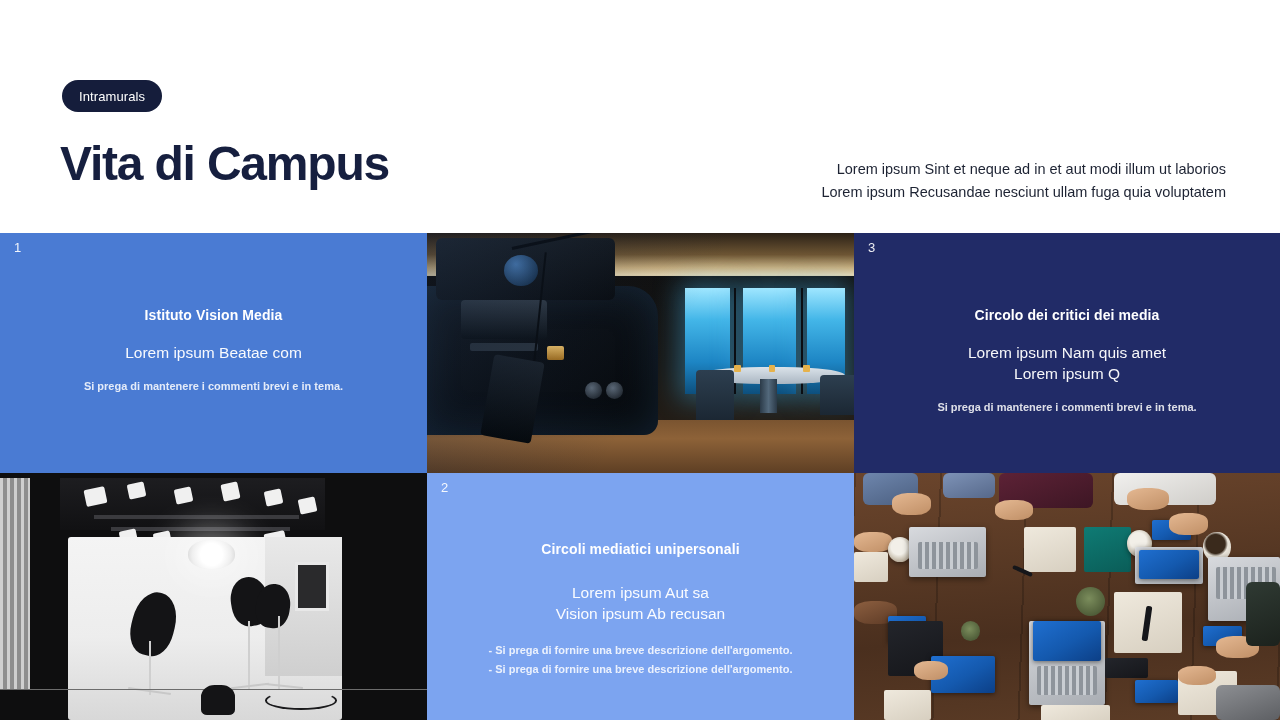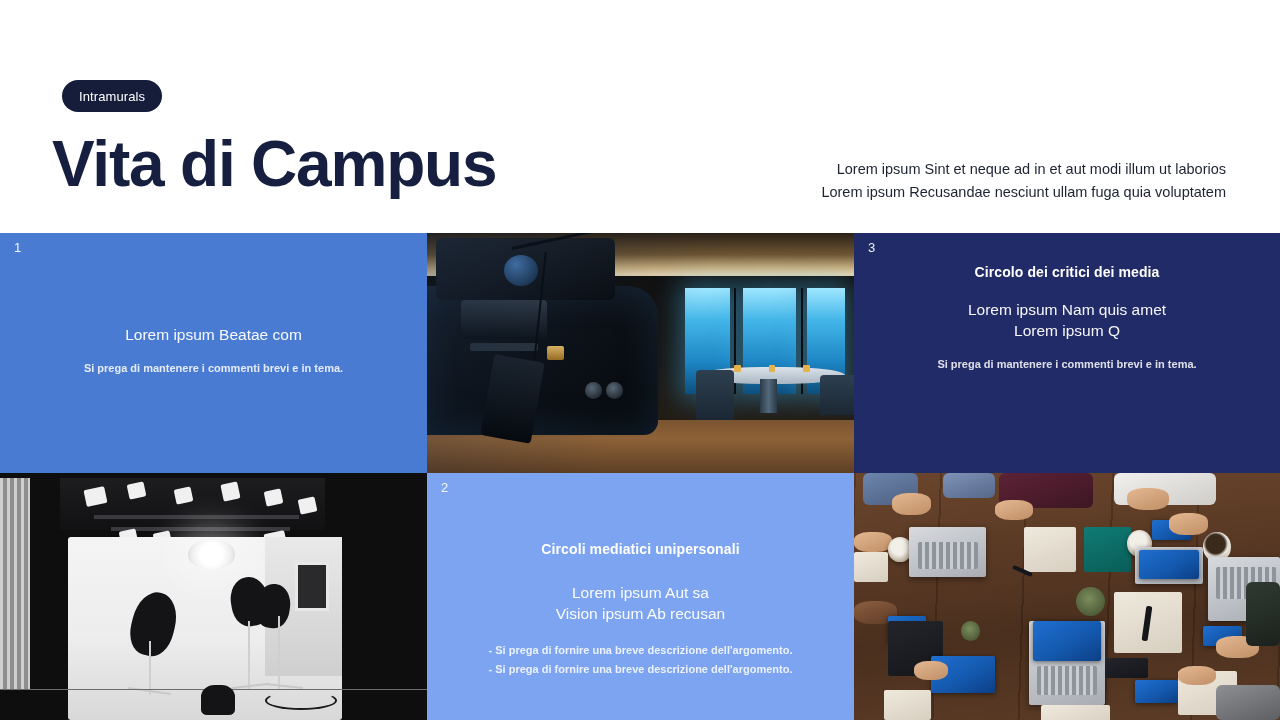--- a/index.html
+++ b/index.html
@@ -11,22 +11,22 @@
   .slide{position:relative;width:1280px;height:720px;background:#22c55e;}
 
   
   .header{position:absolute;left:0;top:0;width:1280px;height:233px;background:#fff;}
   .badge{
     position:absolute;left:62px;top:80px;height:32px;box-sizing:border-box;
     display:flex;align-items:center;padding:0 17px;border-radius:16px;
     background:#151d3b;color:#ffffff;font-size:13px;font-weight:500;letter-spacing:.1px;
   }
   .title{
-    position:absolute;left:52px;top:122px;
-    font-size:64px;line-height:84px;font-weight:700;color:#161f3f;letter-spacing:-1.2px;
+    position:absolute;left:60px;top:122px;
+    font-size:48px;line-height:84px;font-weight:700;color:#161f3f;letter-spacing:-1.2px;
     white-space:nowrap;
   }
   .subtitle{
     position:absolute;right:54px;top:158px;width:560px;text-align:right;
     font-size:14.5px;line-height:23px;color:#1d2333;
   }
   .subtitle div{display:block;}
 
   
   .grid{
@@ -61,21 +61,21 @@
   .card-1 .inner{padding-top:73px;}
   .card-1 .c-body{margin-top:18px;}
   .card-1 .c-note{margin-top:14px;}
 
   .card-2{background:#7ca4f0;}
   .card-2 .inner{padding-top:67px;}
   .card-2 .c-body{margin-top:24px;}
   .card-2 .c-note{margin-top:17px;}
 
   .card-3{background:#212b67;}
-  .card-3 .inner{padding-top:30px;}
+  .card-3 .inner{padding-top:73px;}
   .card-3 .c-body{margin-top:18px;}
   .card-3 .c-note{margin-top:14px;}
 
   
   .photo{width:100%;height:100%;position:relative;}
 
   
   .ph-studio-camera{background:#120d0a;}
   .ph-studio-camera .ceiling{
     position:absolute;left:0;top:0;width:100%;height:20%;
@@ -282,20 +282,21 @@
       <div>Lorem ipsum Sint et neque ad in et aut modi illum ut laborios</div>
       <div>Lorem ipsum Recusandae nesciunt ullam fuga quia voluptatem</div>
     </div>
   </div>
 
   <div class="grid">
 
     <div class="cell card card-1">
       <span class="num">1</span>
       <div class="inner">
+        <div class="c-title">Istituto Vision Media</div>
         <div class="c-body">
           <div>Lorem ipsum Beatae com</div>
         </div>
         <div class="c-note">
           <div>Si prega di mantenere i commenti brevi e in tema.</div>
         </div>
       </div>
     </div>
 
     <div class="cell">

